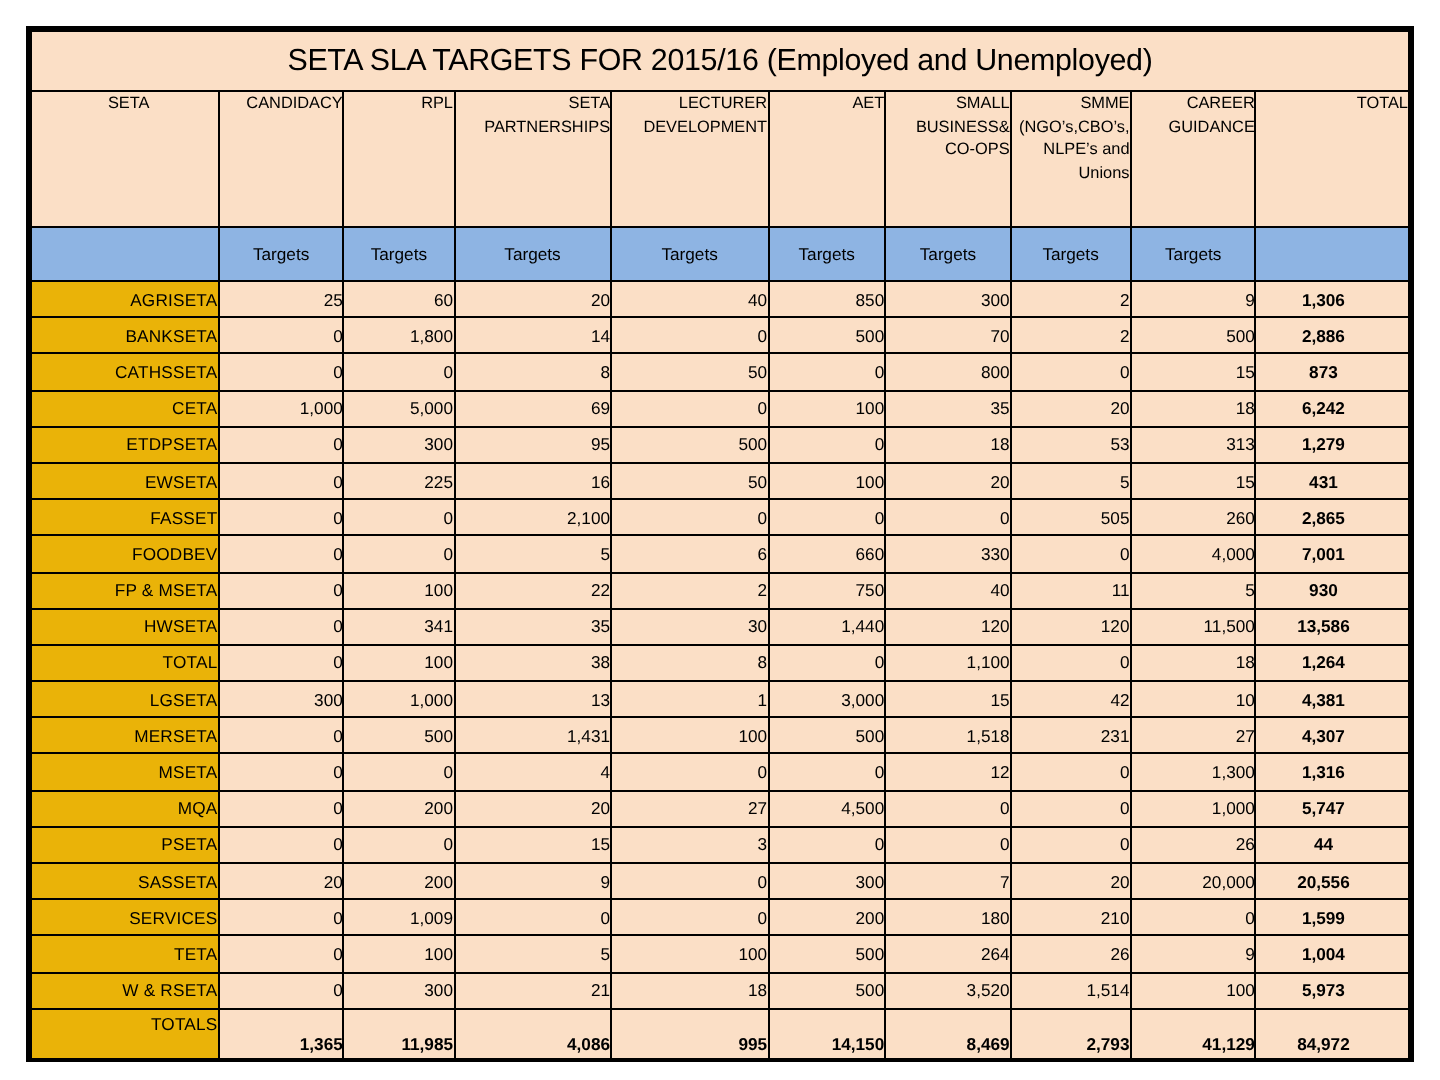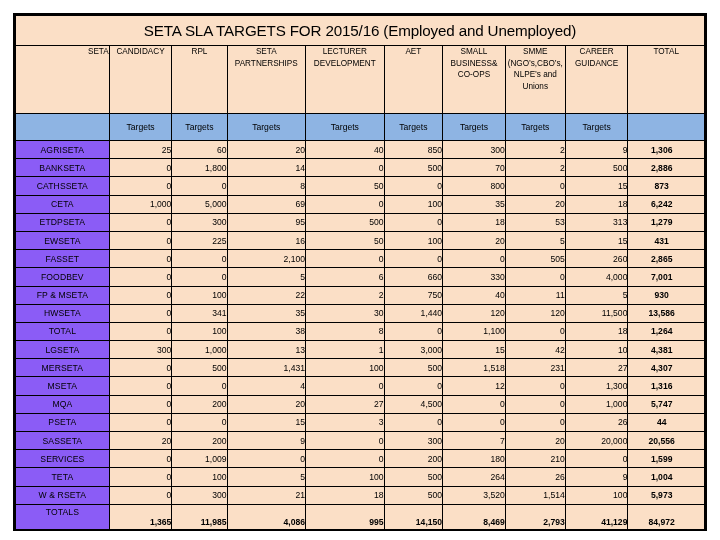--- a/index.html
+++ b/index.html
@@ -62,33 +62,33 @@
     color: #000000;
     height: 30px;
     border-left: none;
     border-right: none;
     border-top: none;
   }
 
   
   .colhead {
     background: #fbdfc6;
-    text-align: center;
+    text-align: right;
     vertical-align: top !important;
     font-size: 8.2px;
     color: #000000;
     line-height: 11.5px;
     padding-top: 4px;
     padding-left: 1px;
     padding-right: 1px;
     height: 68px;
     word-wrap: break-word;
   }
   .colhead.seta-name {
-    text-align: right;
+    text-align: center;
     padding-left: 4px;
   }
 
   
   .targets-row td {
     background: #8eb4e3;
     text-align: center;
     vertical-align: middle !important;
     font-size: 8.6px;
     color: #000000;
@@ -99,22 +99,22 @@
   }
 
   
   tr.data-row td {
     height: 18.2px;
     font-size: 8.6px;
     color: #000000;
     vertical-align: middle !important;
   }
   td.rowname {
-    background: #8b5cf6;
-    text-align: center;
+    background: #eab308;
+    text-align: right;
     padding-left: 4px;
     letter-spacing: 0.1px;
   }
   td.num {
     background: #fbdfc6;
     text-align: right;
     padding-right: 4px;
   }
   td.num.total {
     font-weight: bold;

